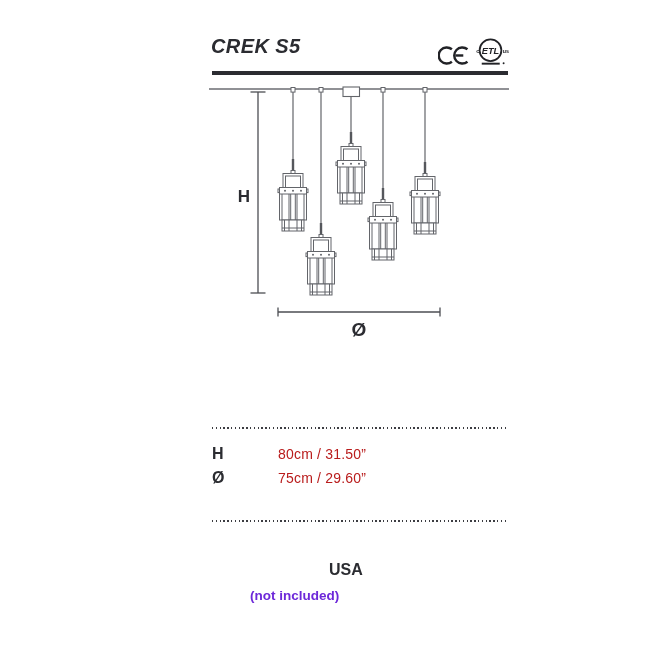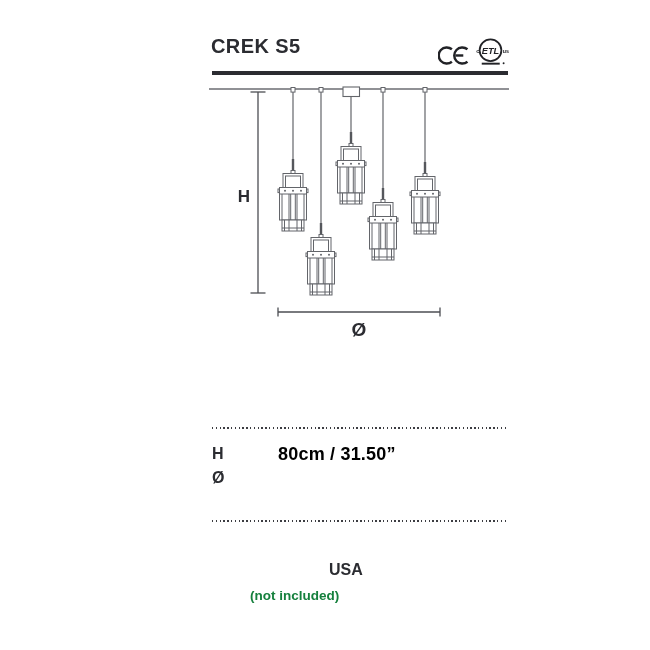--- a/index.html
+++ b/index.html
@@ -2,34 +2,34 @@
 <html><head>
 <meta charset="utf-8">
 <style>
   html,body{margin:0;padding:0;background:#fff;}
   .page{
     position:relative;width:650px;height:650px;background:#ffffff;overflow:hidden;
     font-family:"Liberation Sans","DejaVu Sans",sans-serif;color:#2b2c31;
   }
   .abs{position:absolute;}
   .page-title{
-    left:211px;top:35px;font-size:20px;font-weight:700;letter-spacing:.4px;color:#2b2c31;
+    left:211px;top:35px;font-size:20px;font-weight:700;letter-spacing:.4px;color:#2b2c31;font-style:italic;
   }
   .header-rule{
     left:212px;top:71px;width:296px;height:3.5px;background:#2b2c31;
   }
   .marks{left:438px;top:36px;width:72px;height:32px;display:flex;align-items:flex-end;gap:2px;}
   .dotted-sep{
     left:212px;width:296px;height:2px;
     background-image:repeating-linear-gradient(to right,#3c3d42 0 1.4px,transparent 1.4px 3.8px);
   }
   .spec-row{left:212px;width:300px;height:24px;display:flex;align-items:center;}
   .spec-label{width:66px;font-size:16px;font-weight:700;color:#2b2c31;}
-  .spec-value{font-size:18px;font-weight:700;letter-spacing:.2px;color:#000000;}
-  .spec-note{left:250px;font-size:13.5px;font-weight:600;color:#15803d;}
+  .spec-value{font-size:14px;font-weight:400;letter-spacing:.2px;color:#b91c1c;}
+  .spec-note{left:250px;font-size:13.5px;font-weight:600;color:#6d28d9;}
   .bulb-cell{width:66px;display:flex;align-items:center;}
   svg text{font-family:"Liberation Sans","DejaVu Sans",sans-serif;}
 </style>
 </head>
 <body>
 
 <div class="page">
 
   <div class="abs page-title">CREK S5</div>
 
@@ -132,20 +132,21 @@
   </svg>
 
   <div class="abs dotted-sep" style="top:427px;"></div>
 
   <div class="abs spec-row" style="top:442px;">
     <span class="spec-label">H</span>
     <span class="spec-value">80cm / 31.50”</span>
   </div>
   <div class="abs spec-row" style="top:466px;">
     <span class="spec-label">Ø</span>
+    <span class="spec-value">75cm / 29.60”</span>
   </div>
 
   <div class="abs dotted-sep" style="top:520px;"></div>
 
   <div class="abs spec-row" style="top:561px;flex-direction:column;">
     <span class="spec-label">USA</span>
   </div>
   <div class="abs spec-note" style="top:588px;">(not included)</div>
 
 </div>

